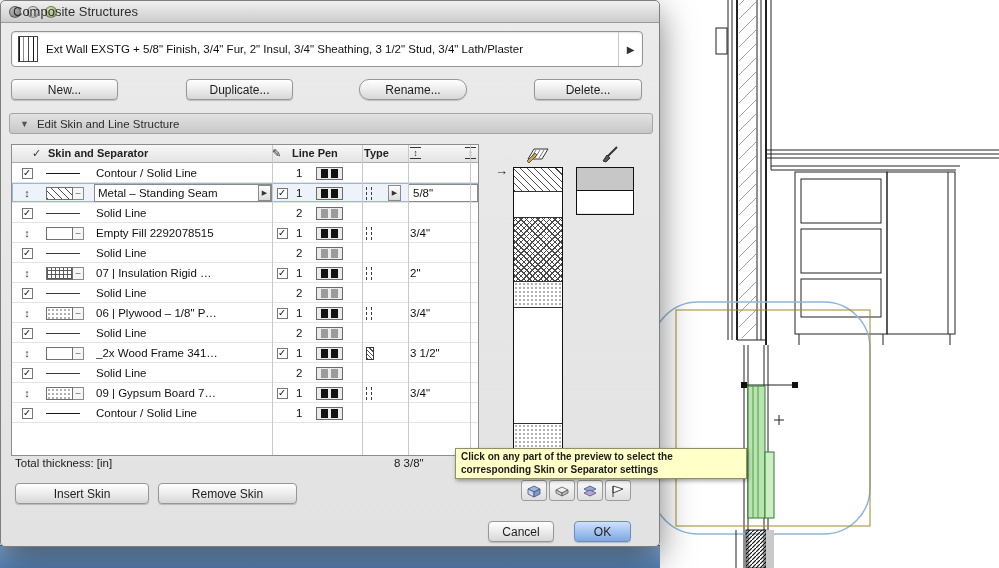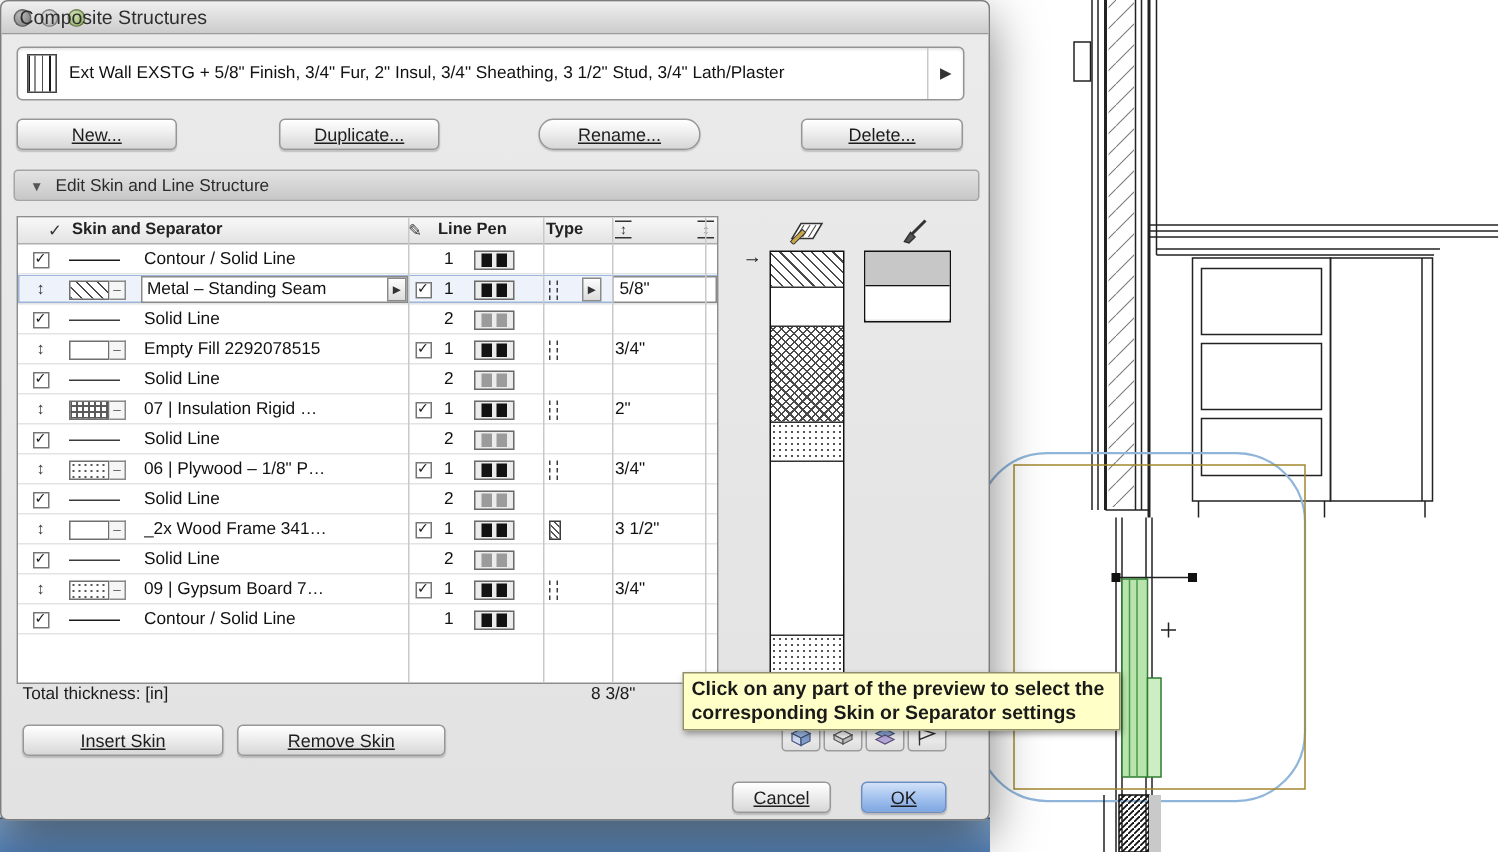--- a/index.html
+++ b/index.html
@@ -37,21 +37,21 @@
     display:flex; align-items:center; box-shadow:inset 0 1px 2px rgba(0,0,0,.12); }
   #selector .thumb { width:20px; height:26px; margin:0 8px 0 6px; border:1px solid #444;
     background:repeating-linear-gradient(90deg,#1a1a1a 0 1px,#ffffff 1px 4px,#8a8a8a 4px 5px,#ffffff 5px 9px,#4a4a4a 9px 10px,#ffffff 10px 14px); }
   #selector .val { flex:1; font-size:11.5px; color:#111; white-space:nowrap; overflow:hidden; }
   #selector .arrow { width:24px; text-align:center; color:#333; font-size:10px;
     border-left:1px solid #c9c9c9; align-self:stretch; display:flex; align-items:center; justify-content:center; }
 
   .btn { position:absolute; height:21px; border:1px solid #979797; border-radius:4px;
     background:linear-gradient(#ffffff,#eeeeee 45%,#d7d7d7);
     box-shadow:0 1px 1px rgba(0,0,0,.18); font-size:12px; color:#1d1d1d;
-    display:flex; align-items:center; justify-content:center; cursor:default;text-decoration:underline; }
+    display:flex; align-items:center; justify-content:center; cursor:default; }
   #btn-new{left:10px;top:78px;width:107px;} #btn-dup{left:185px;top:78px;width:107px;}
   #btn-ren{left:358px;top:78px;width:108px;border-radius:10px;} #btn-del{left:533px;top:78px;width:108px;}
 
   #section-bar { position:absolute; left:8px; top:112px; width:644px; height:21px;
     background:linear-gradient(#e3e3e3,#c7c7c7); border:1px solid #a5a5a5; border-radius:3px;
     display:flex; align-items:center; }
   #section-bar .tri { font-size:9px; color:#555; margin:0 8px 0 10px; }
   #section-bar .lbl { font-size:11.5px; font-weight:normal; color:#2c2c2c; }
 
   
@@ -136,21 +136,21 @@
     background:linear-gradient(#fcfcfc,#dedede); display:flex; align-items:center; justify-content:center; }
   #tool1{left:520px;} #tool2{left:548px;} #tool3{left:576px;} #tool4{left:604px;}
 
   
   #total-label { position:absolute; left:14px; top:456px; font-size:11.5px; color:#1c1c1c; }
   #total-value { position:absolute; left:393px; top:456px; font-size:11.5px; color:#1c1c1c; }
   #btn-insert{left:14px;top:482px;width:134px;} #btn-remove{left:157px;top:482px;width:139px;}
 
   #tooltip { position:absolute; left:455px; top:448px; width:292px; z-index:6;
     background:#ffffc8; border:1px solid #8f8f6e; box-shadow:1px 2px 4px rgba(0,0,0,.35);
-    font-size:13px; font-weight:bold; color:#1a1a1a; padding:2px 5px; line-height:1.25; }
+    font-size:10px; font-weight:bold; color:#1a1a1a; padding:2px 5px; line-height:1.25; }
 
   #btn-cancel{left:487px;top:520px;width:66px;}
   #btn-ok{left:573px;top:520px;width:57px;
     background:linear-gradient(#d2e1f8,#a9c6f0 45%,#7ea7e2); border-color:#6b8ec2; }
 </style>
 </head>
 <body>
 
 <div id="app">
 

